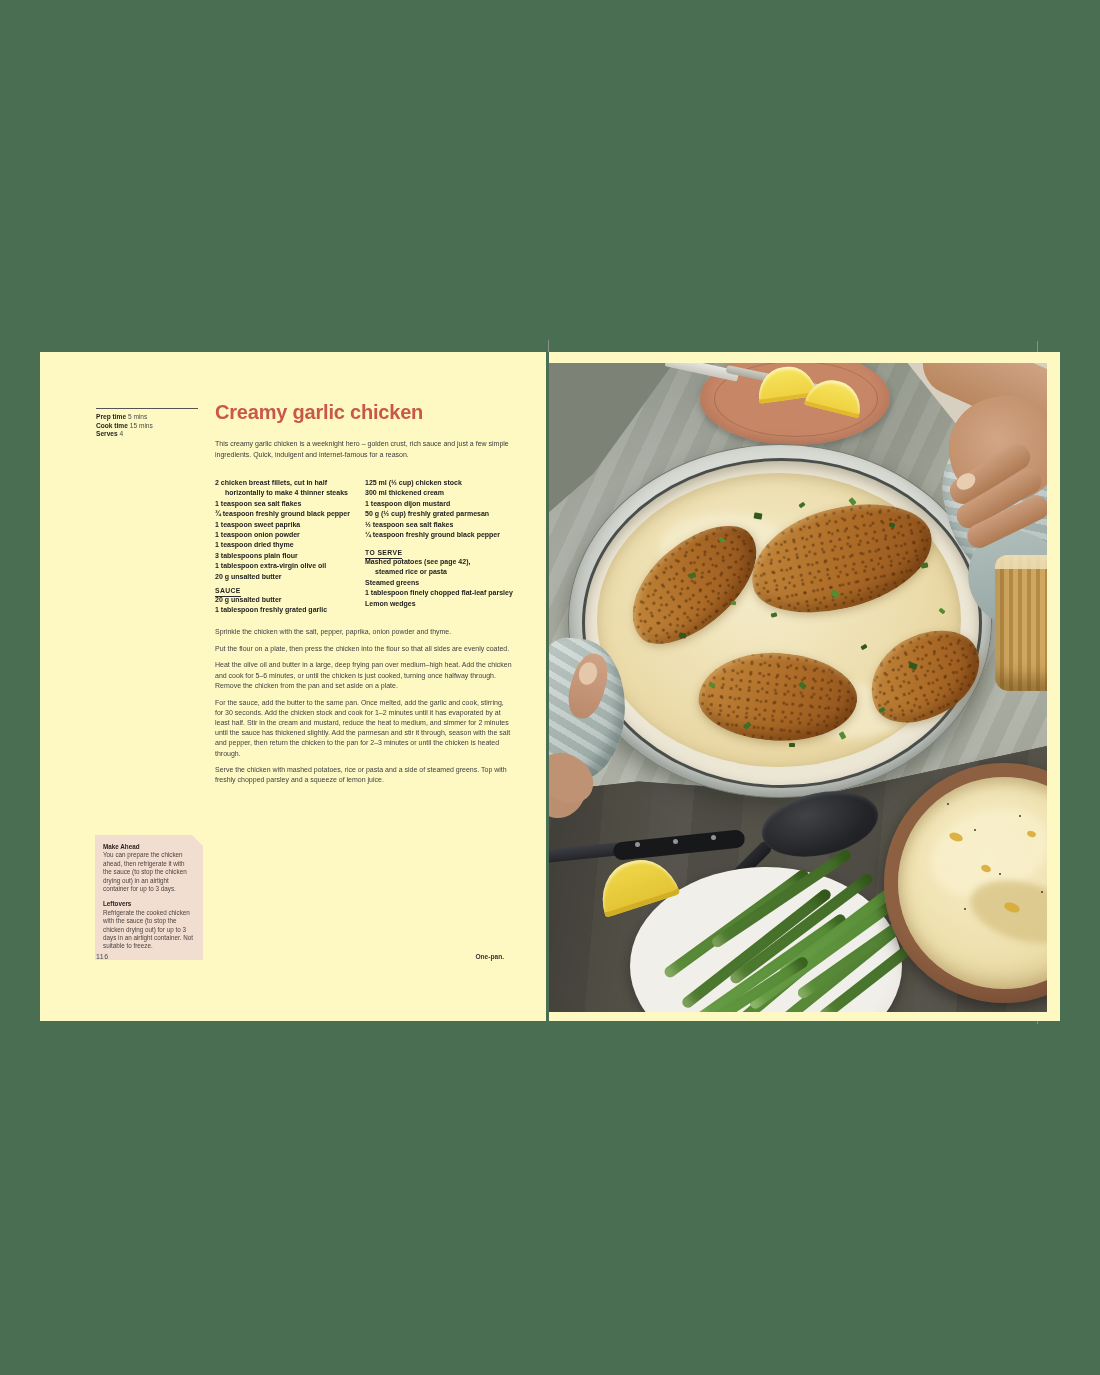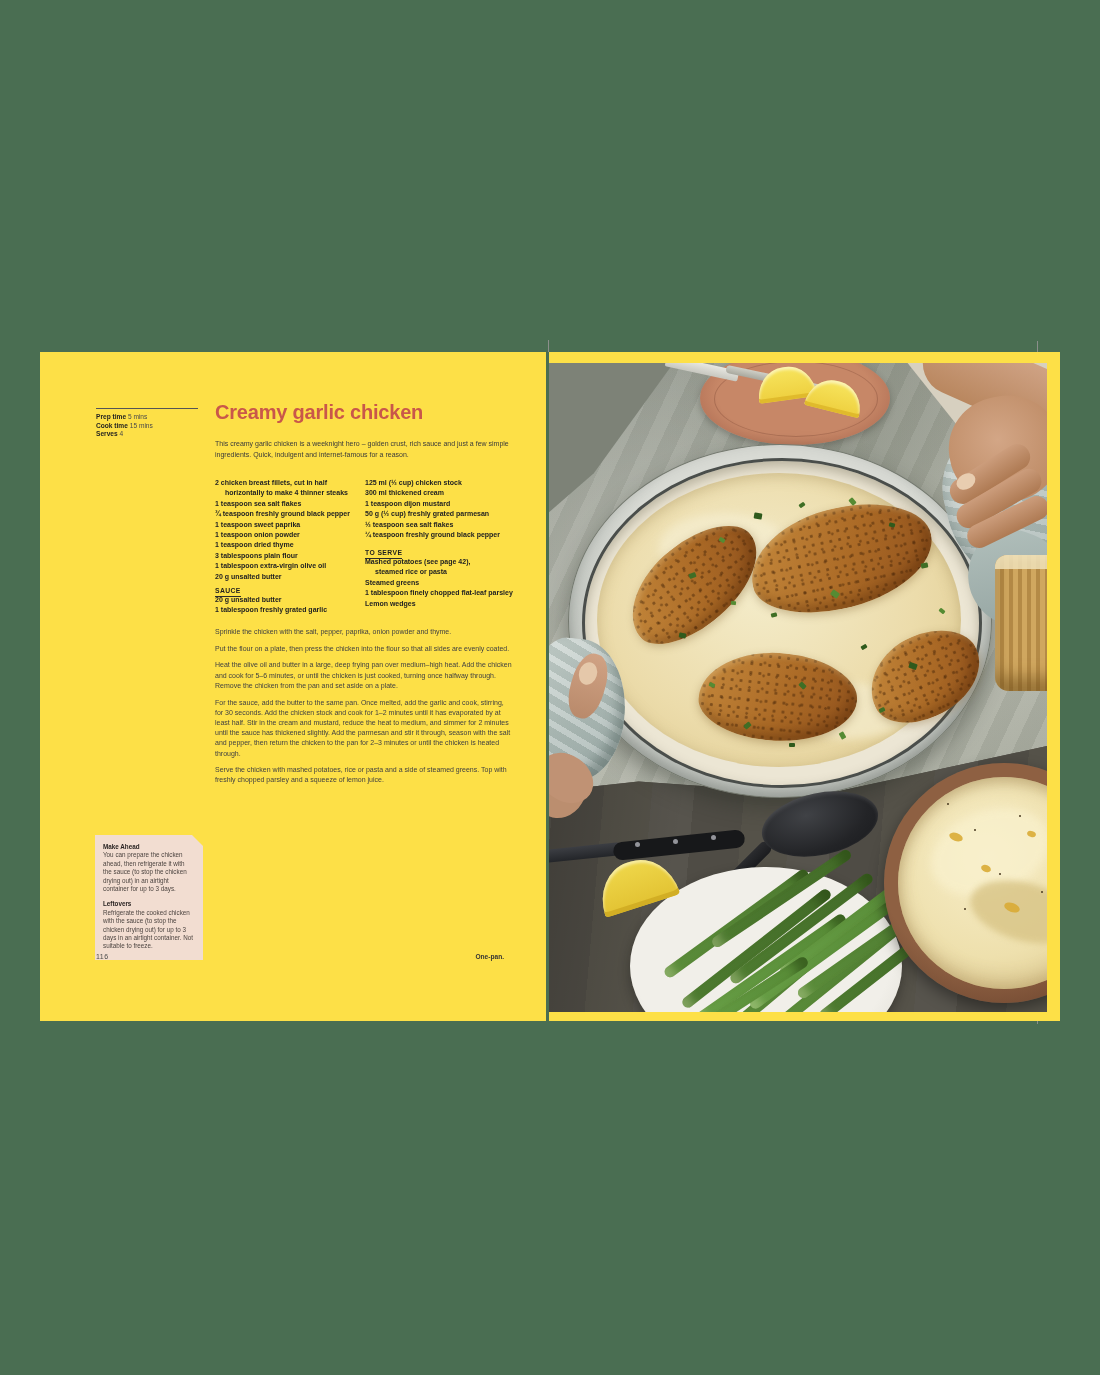--- a/index.html
+++ b/index.html
@@ -1,20 +1,20 @@
 <!DOCTYPE html>
 <html><head>
 <meta charset="utf-8">
 <style>
   html,body{margin:0;padding:0;}
   body{width:1100px;height:1375px;background:#4a6e52;position:relative;
        font-family:"Liberation Sans",sans-serif;overflow:hidden;}
   .abs{position:absolute;}
   
-  .sheet{position:absolute;background:#fde047;}
+  .sheet{position:absolute;background:#fef9c3;}
   #left-page{left:40px;top:352px;width:506px;height:669px;}
   #right-page{left:549px;top:352px;width:511px;height:669px;}
   
   .crop{position:absolute;background:#8b8f8b;}
   .crop.v{width:1px;height:12px;}
   .crop.h{width:12px;height:1px;}
   
   #meta{left:56px;top:56px;width:110px;font-size:6.6px;line-height:8.6px;color:#4a4a4a;}
   #meta .rule{width:102px;height:1px;background:#555;margin-bottom:4px;}
   #meta b{color:#1f1f1f;}

